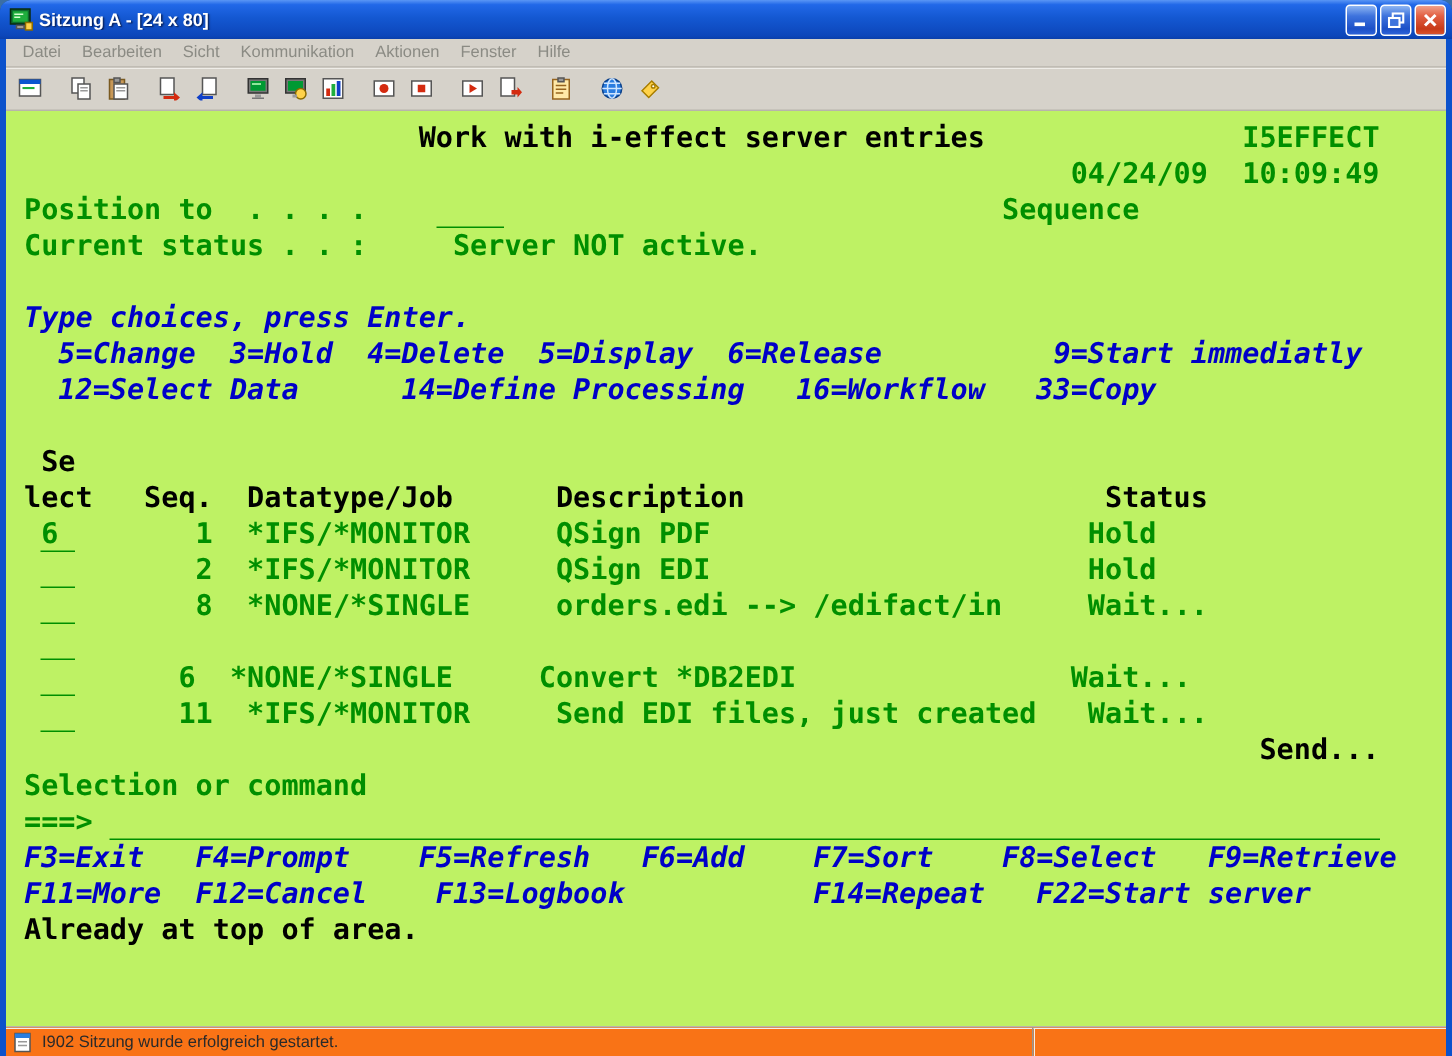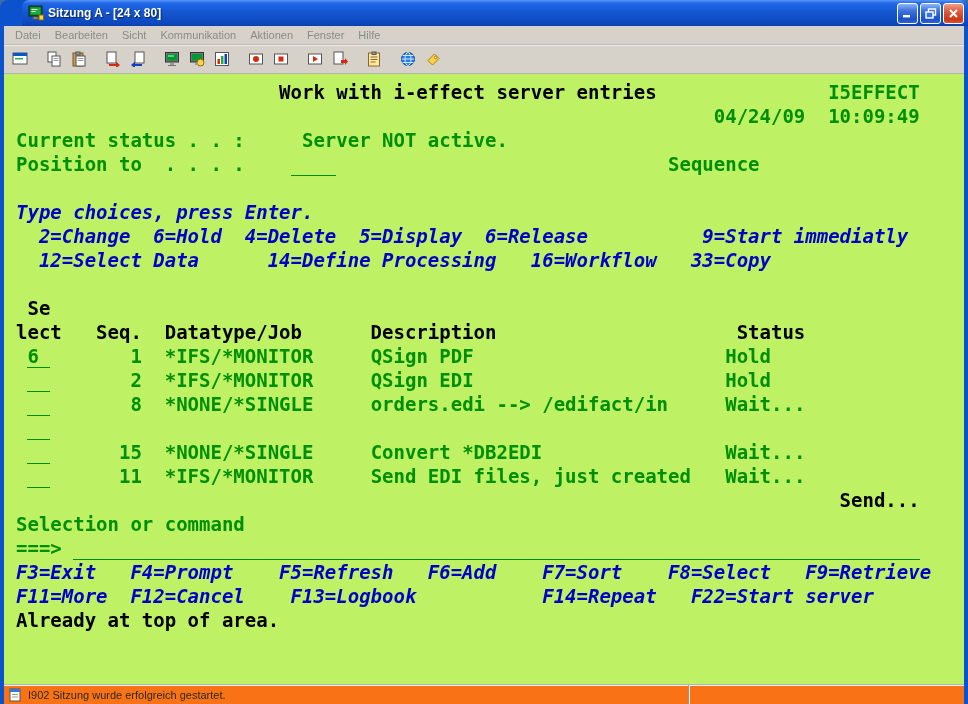--- a/index.html
+++ b/index.html
@@ -12,21 +12,20 @@
     font-family:"Liberation Sans",sans-serif;
     overflow:hidden;
   }
   
   .titlebar{
     height:26px;flex:0 0 26px;
     display:flex;align-items:center;
     padding:0 4px 0 6px;
     background:linear-gradient(180deg,#5a96f5 0%,#2168e8 12%,#1458d2 45%,#0c46ba 92%,#0a3faa 100%);
     border-radius:7px 7px 0 0;
-    margin-left:22px;
   }
   .title-icon{width:16px;height:16px;margin-right:4px;flex:0 0 16px;}
   .title-text{
     color:#fff;font-size:12px;font-weight:bold;
     text-shadow:1px 1px 1px rgba(0,0,20,.6);
     flex:1;white-space:nowrap;overflow:hidden;
   }
   .winbtns{display:flex;gap:2px;}
   .wbtn{
     width:21px;height:21px;border-radius:3px;border:1px solid #fff;
@@ -235,34 +234,34 @@
         <svg width="16" height="16" viewBox="0 0 16 16">
           <path d="M3 9.5 L9.5 3 L14 7.5 L7.5 14 Z" fill="#ffd24a" stroke="#a87d00"></path>
           <circle cx="10.5" cy="6.5" r="1.2" fill="#fff" stroke="#a87d00"></circle>
         </svg>
       </button>
     </div>
 
     <div class="terminal">
         <div class="trow"><span class="k">                       Work with i-effect server entries</span><span class="g">               I5EFFECT</span></div>
         <div class="trow"><span class="g">                                                             04/24/09  10:09:49</span></div>
+        <div class="trow"><span class="g">Position to  . . . .    </span><span class="g fld">    </span><span class="g">                             Sequence</span></div>
         <div class="trow"><span class="g">Current status . . :     Server NOT active.</span></div>
-        <div class="trow"><span class="g">Position to  . . . .    </span><span class="g fld">    </span><span class="g">                             Sequence</span></div>
         <div class="trow"></div>
         <div class="trow"><span class="b">Type choices, press Enter.</span></div>
-        <div class="trow"><span class="b">  2=Change  6=Hold  4=Delete  5=Display  6=Release          9=Start immediatly</span></div>
+        <div class="trow"><span class="b">  5=Change  3=Hold  4=Delete  5=Display  6=Release          9=Start immediatly</span></div>
         <div class="trow"><span class="b">  12=Select Data      14=Define Processing   16=Workflow   33=Copy</span></div>
         <div class="trow"></div>
         <div class="trow"><span class="k"> Se</span></div>
         <div class="trow"><span class="k">lect   Seq.  Datatype/Job      Description                     Status</span></div>
         <div class="trow"><span class="g"> </span><span class="g fld">6 </span><span class="g">       1  *IFS/*MONITOR     QSign PDF                      Hold</span></div>
         <div class="trow"><span class="g"> </span><span class="g fld">  </span><span class="g">       2  *IFS/*MONITOR     QSign EDI                      Hold</span></div>
         <div class="trow"><span class="g"> </span><span class="g fld">  </span><span class="g">       8  *NONE/*SINGLE     orders.edi --&gt; /edifact/in     Wait...</span></div>
         <div class="trow"><span class="g"> </span><span class="g fld">  </span></div>
-        <div class="trow"><span class="g"> </span><span class="g fld">  </span><span class="g">      15  *NONE/*SINGLE     Convert *DB2EDI                Wait...</span></div>
+        <div class="trow"><span class="g"> </span><span class="g fld">  </span><span class="g">      6  *NONE/*SINGLE     Convert *DB2EDI                Wait...</span></div>
         <div class="trow"><span class="g"> </span><span class="g fld">  </span><span class="g">      11  *IFS/*MONITOR     Send EDI files, just created   Wait...</span></div>
         <div class="trow"><span class="k">                                                                        Send...</span></div>
         <div class="trow"><span class="g">Selection or command</span></div>
         <div class="trow"><span class="g">===&gt; </span><span class="g fld">                                                                          </span></div>
         <div class="trow"><span class="b">F3=Exit   F4=Prompt    F5=Refresh   F6=Add    F7=Sort    F8=Select   F9=Retrieve</span></div>
         <div class="trow"><span class="b">F11=More  F12=Cancel    F13=Logbook           F14=Repeat   F22=Start server</span></div>
         <div class="trow"><span class="k">Already at top of area.</span></div>
       </div>
 
     <div class="statusbar">

